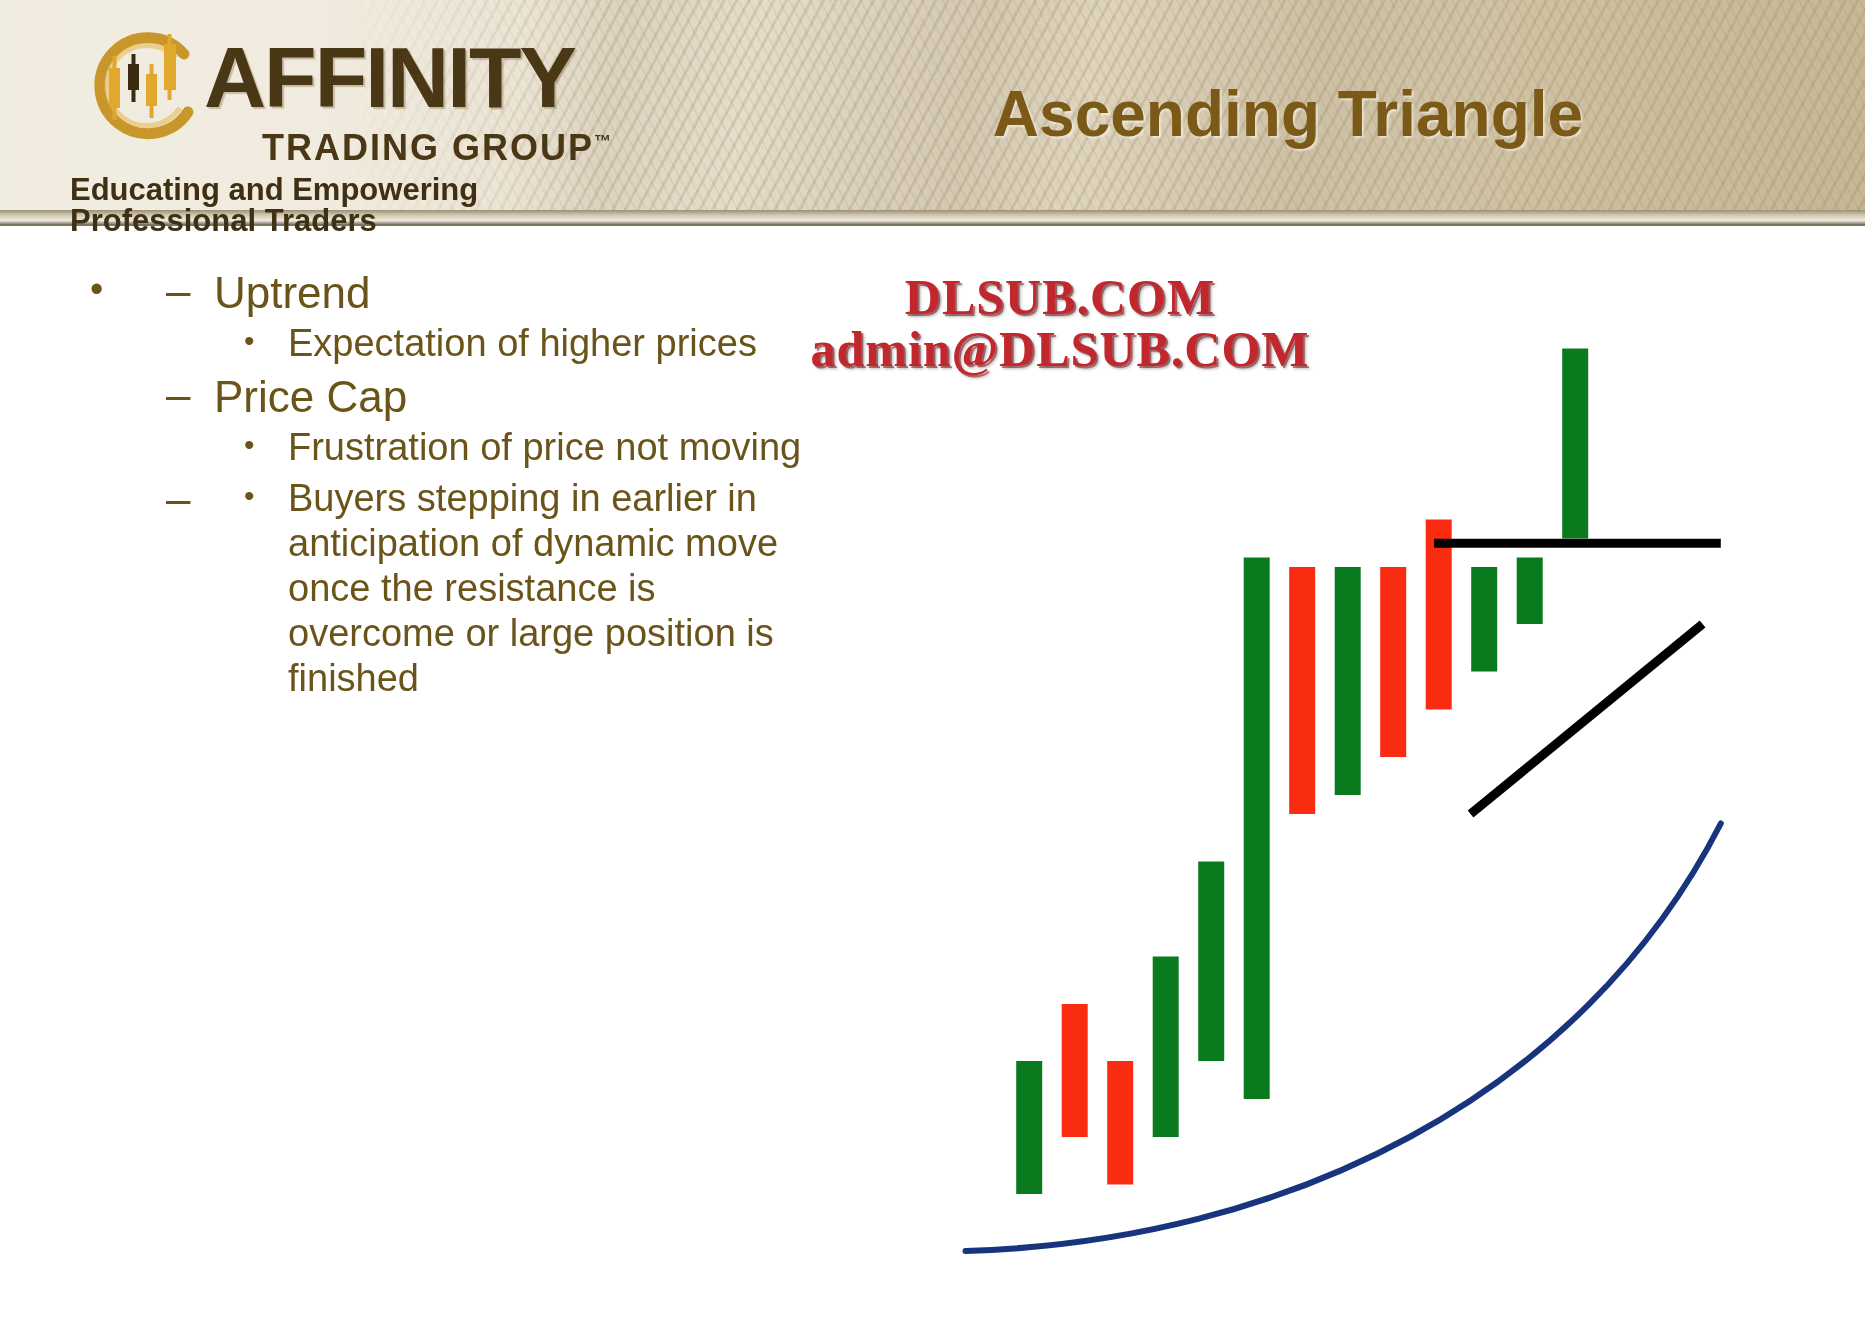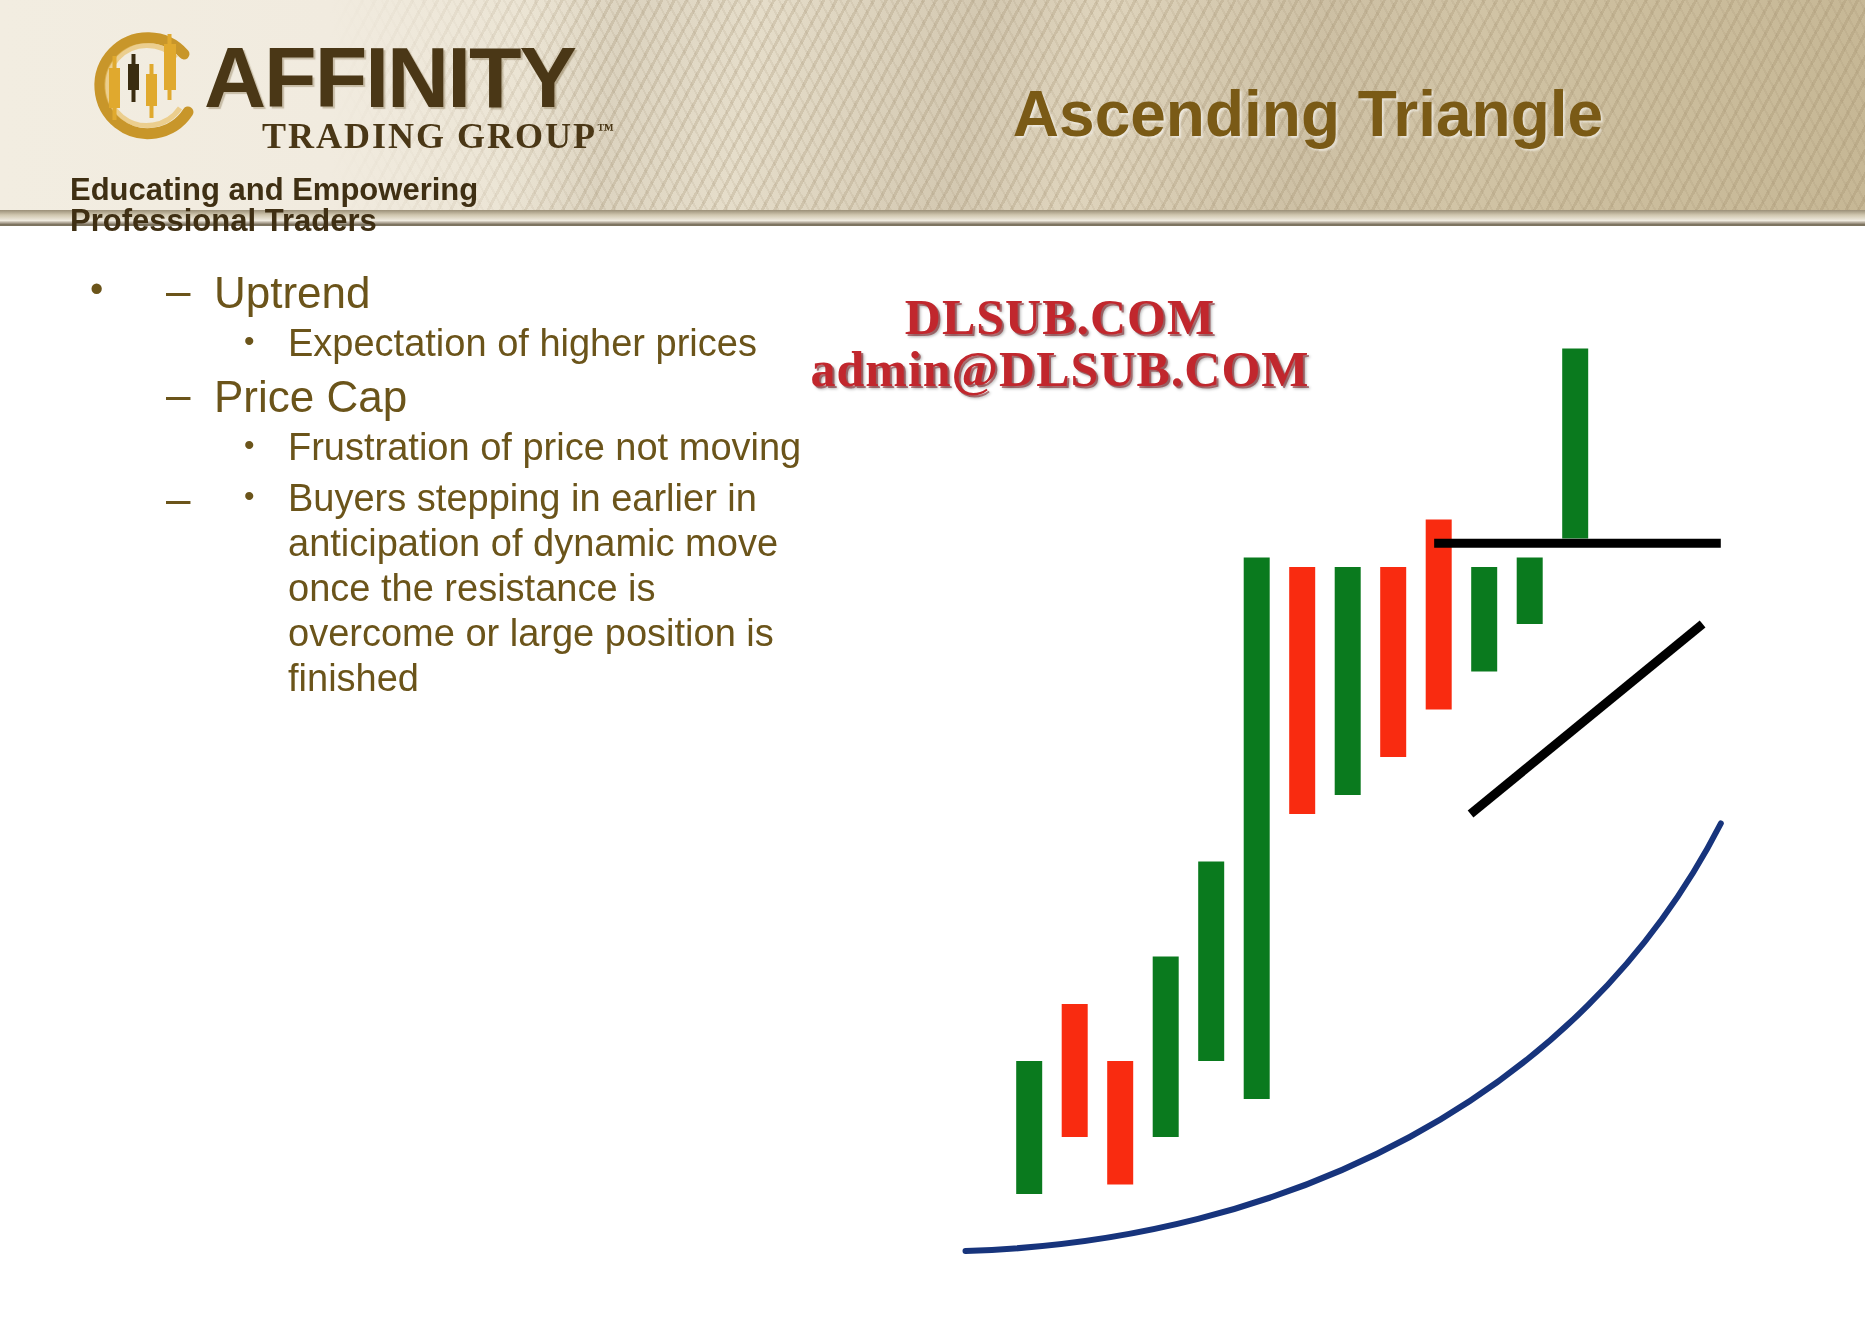--- a/index.html
+++ b/index.html
@@ -78,47 +78,47 @@
     font-size: 86px;
     font-weight: bold;
     letter-spacing: -2px;
     color: #4a3716;
     font-family: "Liberation Sans", sans-serif;
     text-shadow: 2px 2px 1px rgba(120,100,60,0.35);
     line-height: 1;
   }
   .logo-sub {
     position: absolute;
-    left: 196px; top: 102px;
+    left: 196px; top: 114px;
     font-size: 36px;
     font-weight: bold;
     letter-spacing: 2px;
     color: #4a3716;
-    font-family: Liberation Serif, serif;
+    font-family: Liberation Sans, sans-serif;
     line-height: 1;
   }
   .logo-tm {
     font-size: 17px;
     vertical-align: super;
     letter-spacing: 0;
   }
   .logo-tagline {
     position: absolute;
     left: 4px; top: 158px;
     font-size: 31px;
     font-weight: bold;
     color: #3f2f13;
     font-family: Liberation Sans, sans-serif;
     line-height: 1;
   }
 
   
   .slide-title {
     position: absolute;
-    left: 788px; top: 82px;
+    left: 768px; top: 82px;
     width: 1040px;
     text-align: center;
     font-size: 64px;
     font-weight: bold;
     color: #7a5a16;
     font-family: "Liberation Sans", sans-serif;
     text-shadow: 2px 2px 2px rgba(255,255,255,0.55);
     line-height: 1;
   }
 
@@ -176,21 +176,20 @@
     position: absolute;
     left: 750px; top: 272px;
     width: 620px;
     text-align: center;
     font-family: "Liberation Serif", serif;
     font-weight: bold;
     font-style: normal;
     color: #c1272d;
     line-height: 1.0;
     pointer-events: none;
-    margin-top: 20px;
   }
   .wm1 {
     font-size: 50px;
     letter-spacing: 1px;
     -webkit-text-stroke: 1.5px #ffffff;
     paint-order: stroke fill;
     text-shadow:
       2px 2px 0 rgba(120,20,25,0.55),
       3px 3px 3px rgba(0,0,0,0.28);
   }

